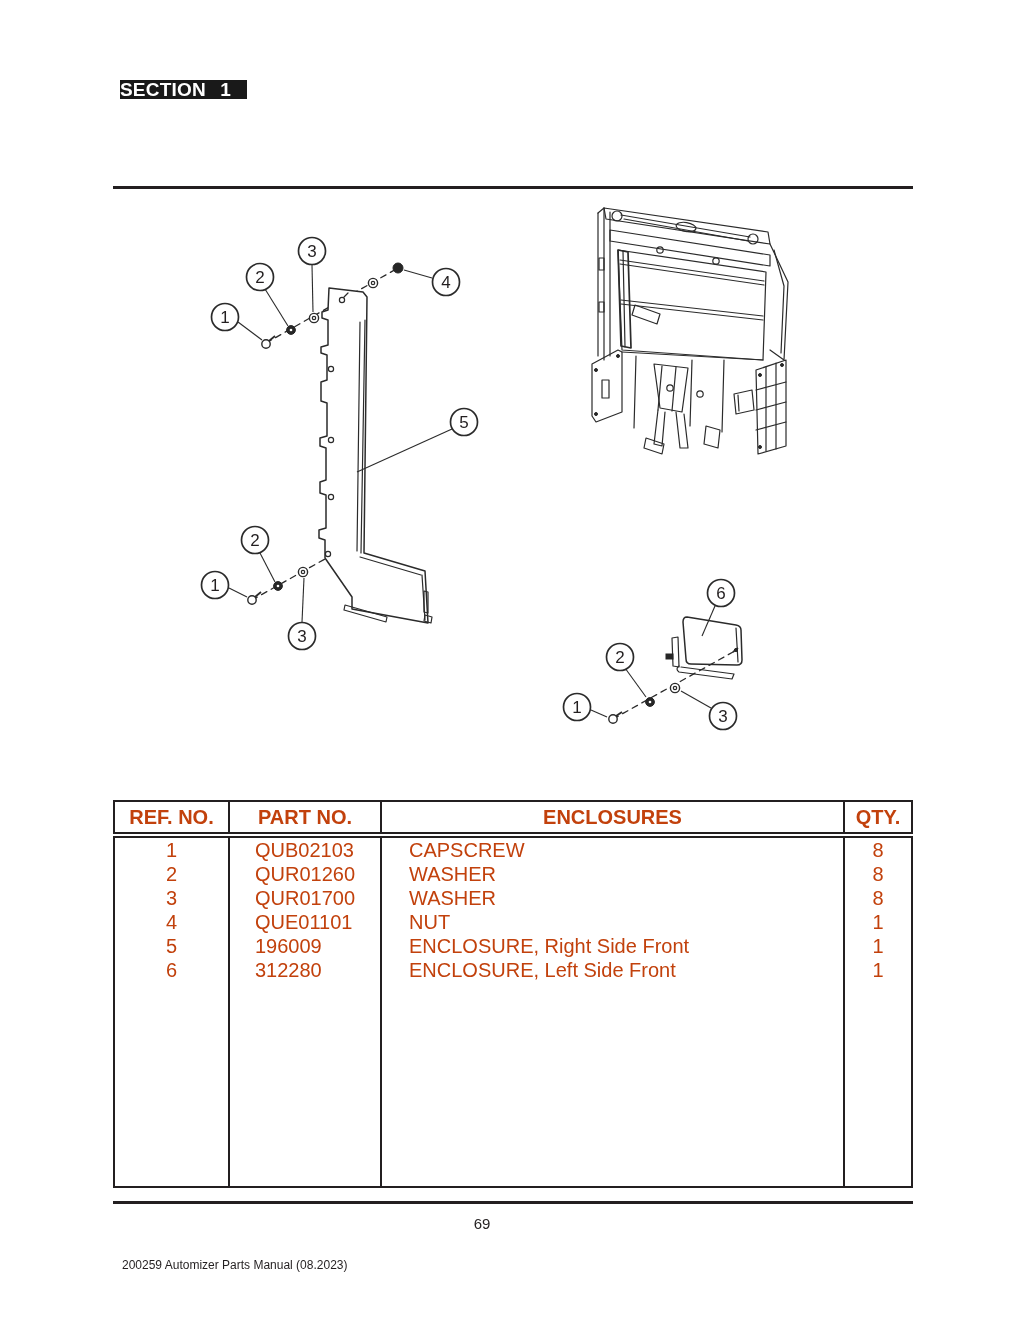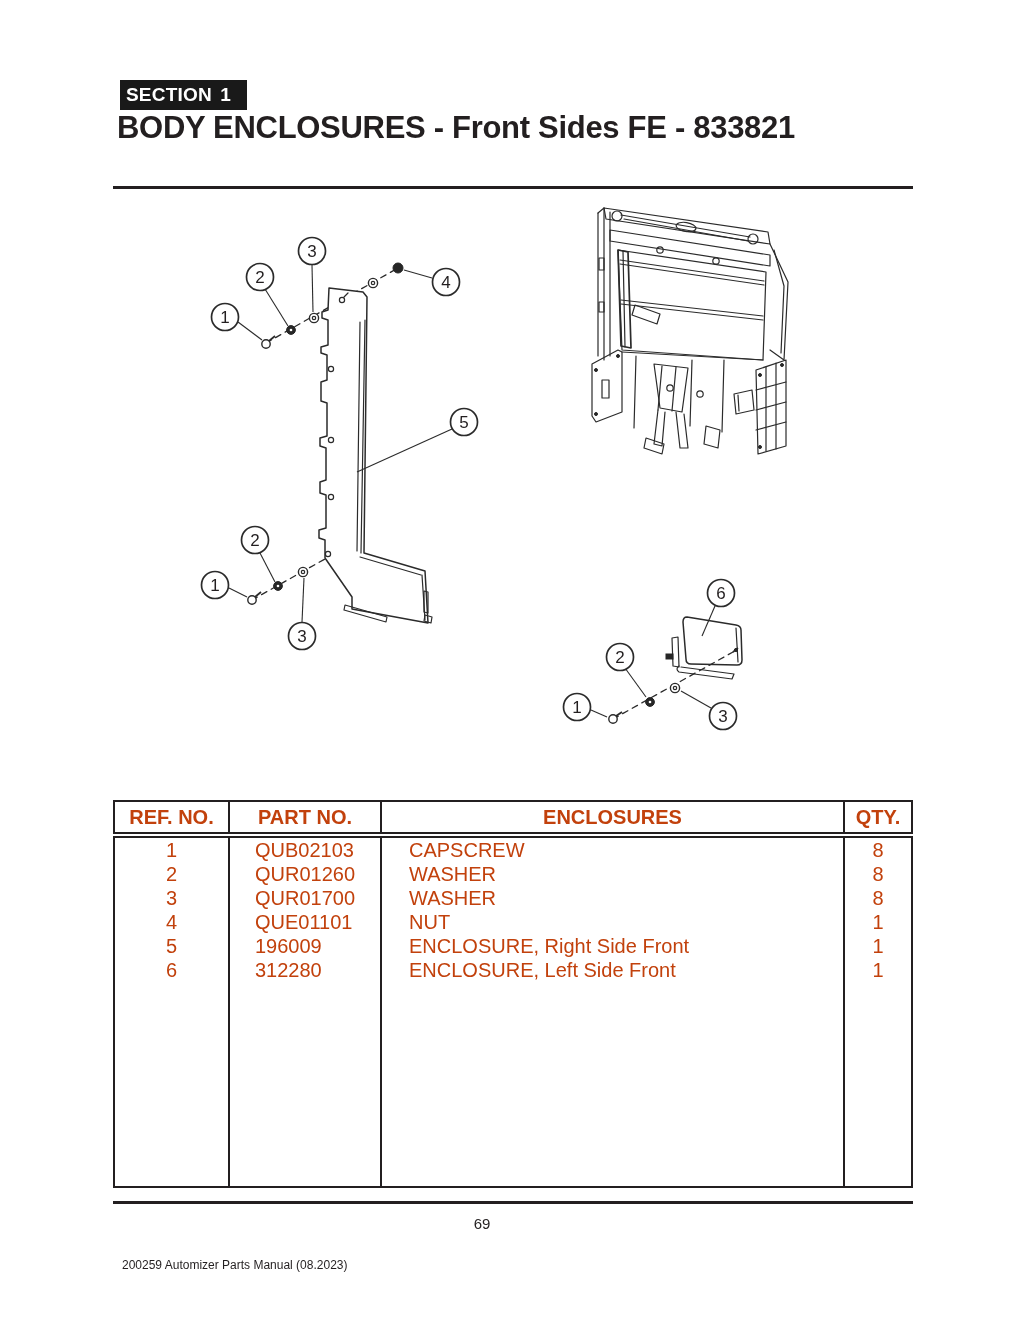--- a/index.html
+++ b/index.html
@@ -8,24 +8,24 @@
     width:1024px;height:1326px;
     background:#ffffff;
     font-family:"Liberation Sans", sans-serif;
     color:#231f20;
     overflow:hidden;
     margin:0 auto;
   }
   
   .section-badge{
     position:absolute;left:120px;top:80px;
-    width:127px;height:30px;
+    width:127px;height:19px;
     background:#191919;color:#ffffff;
     display:flex;align-items:center;justify-content:space-between;
-    box-sizing:border-box;padding:0 16px 0 6px;
+    box-sizing:border-box;padding:0 16px 0 0;
     font-size:19px;font-weight:bold;letter-spacing:0.2px;
   }
   .page-title{
     position:absolute;left:117px;top:110px;
     font-size:31px;font-weight:bold;letter-spacing:-0.3px;
     white-space:nowrap;
   }
   .rule{
     position:absolute;left:113px;width:800px;height:3px;
     background:#231f20;
@@ -83,21 +83,20 @@
 </style>
 </head>
 <body>
 
 <div class="page">
 
   <div class="section-badge">
     <span>SECTION</span>
     <span>1</span>
   </div>
-  <div class="page-title">BODY ENCLOSURES - Front Sides FE - 833821</div>
   <div class="rule rule-top"></div>
 
   <svg class="diagram-svg svg-right-assembly" width="300" height="430" viewBox="0 0 300 430">
 
     <line class="dash-line" x1="81" y1="118" x2="213" y2="43"></line>
     <line class="dash-line" x1="67" y1="375" x2="140" y2="334"></line>
 
     <path class="panel-face" d="
       M144,63 L178,67 L182,72 L179,328
       L240,346 L243,398 L167,384 L167,372 L140,333

